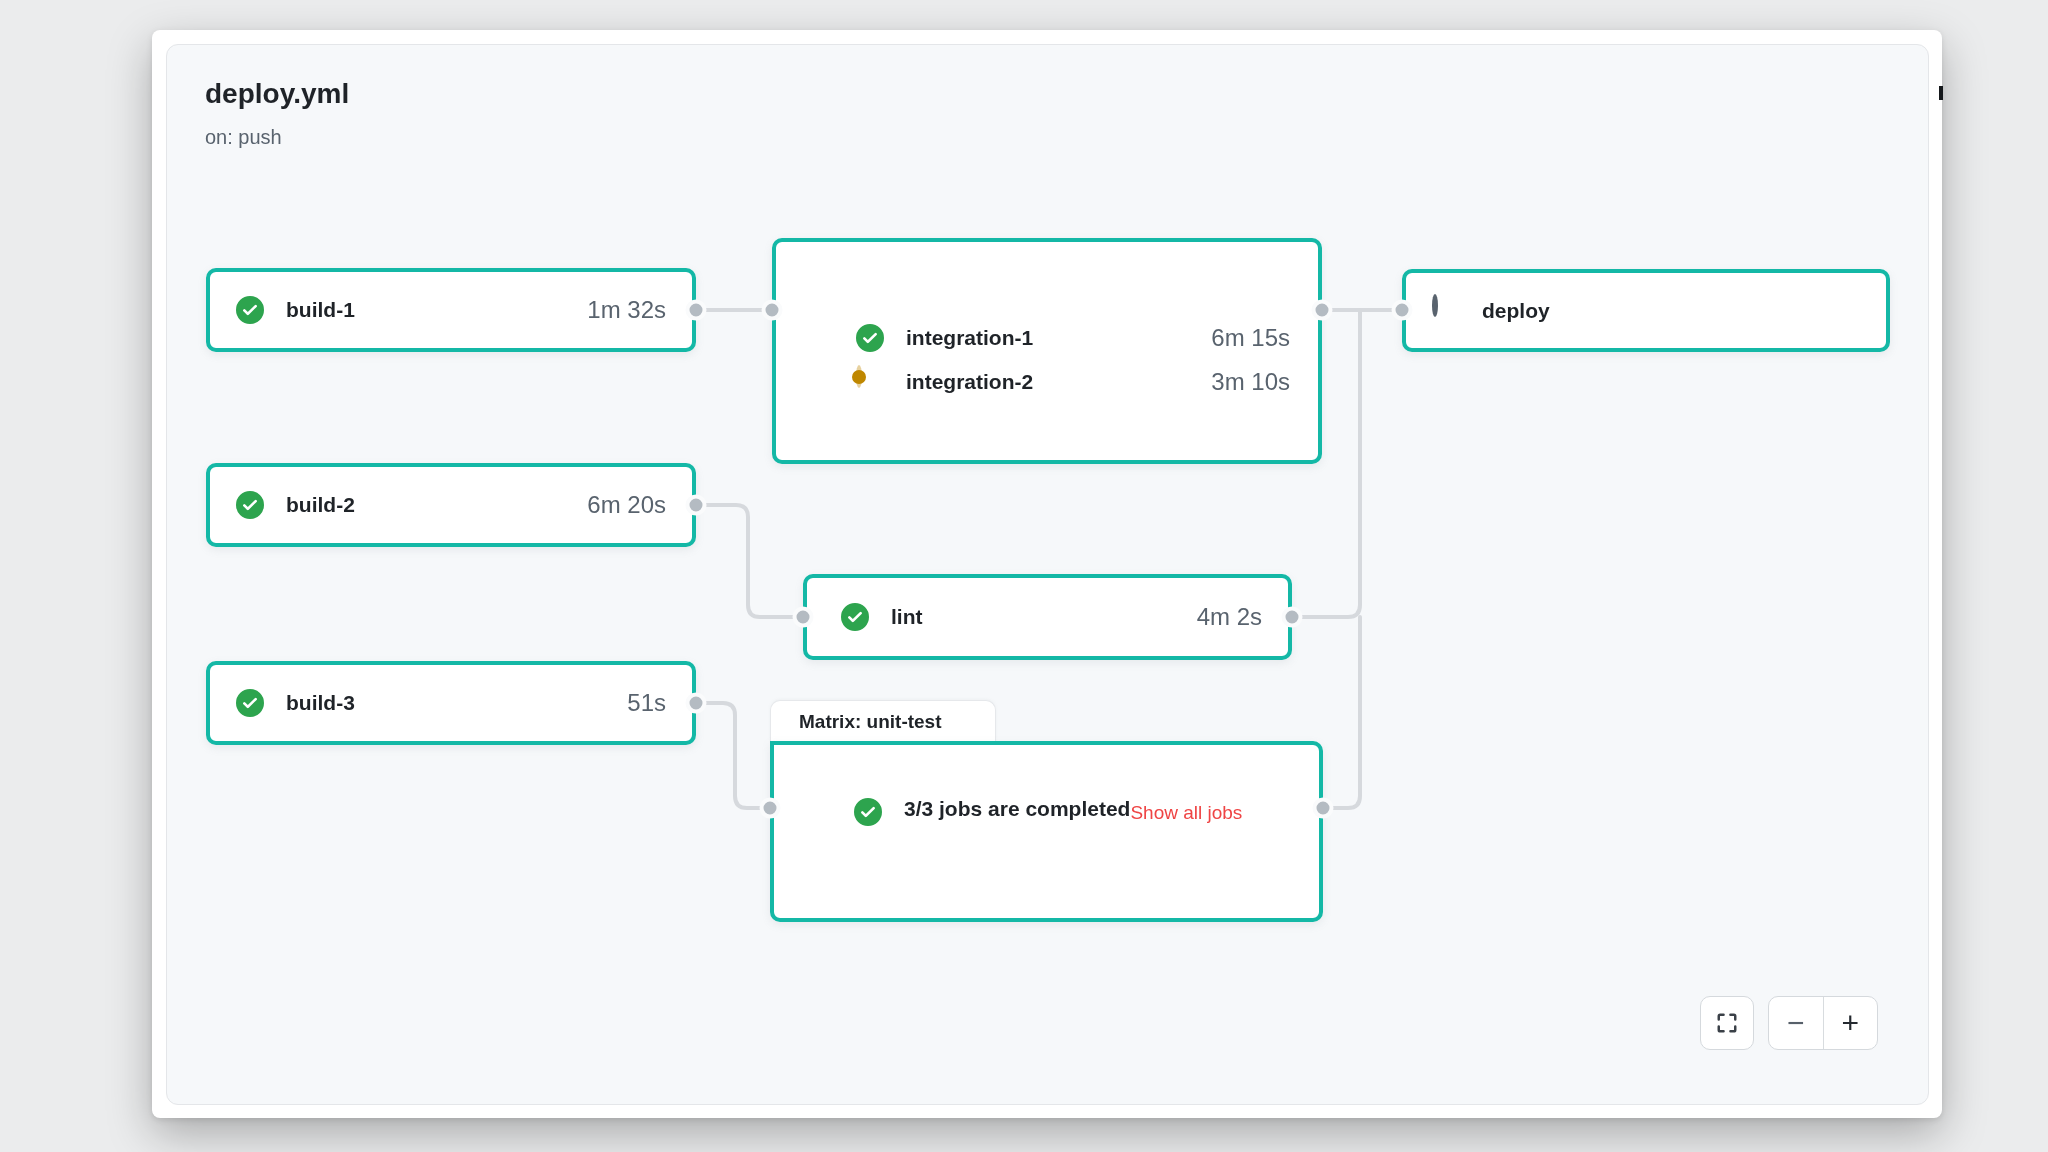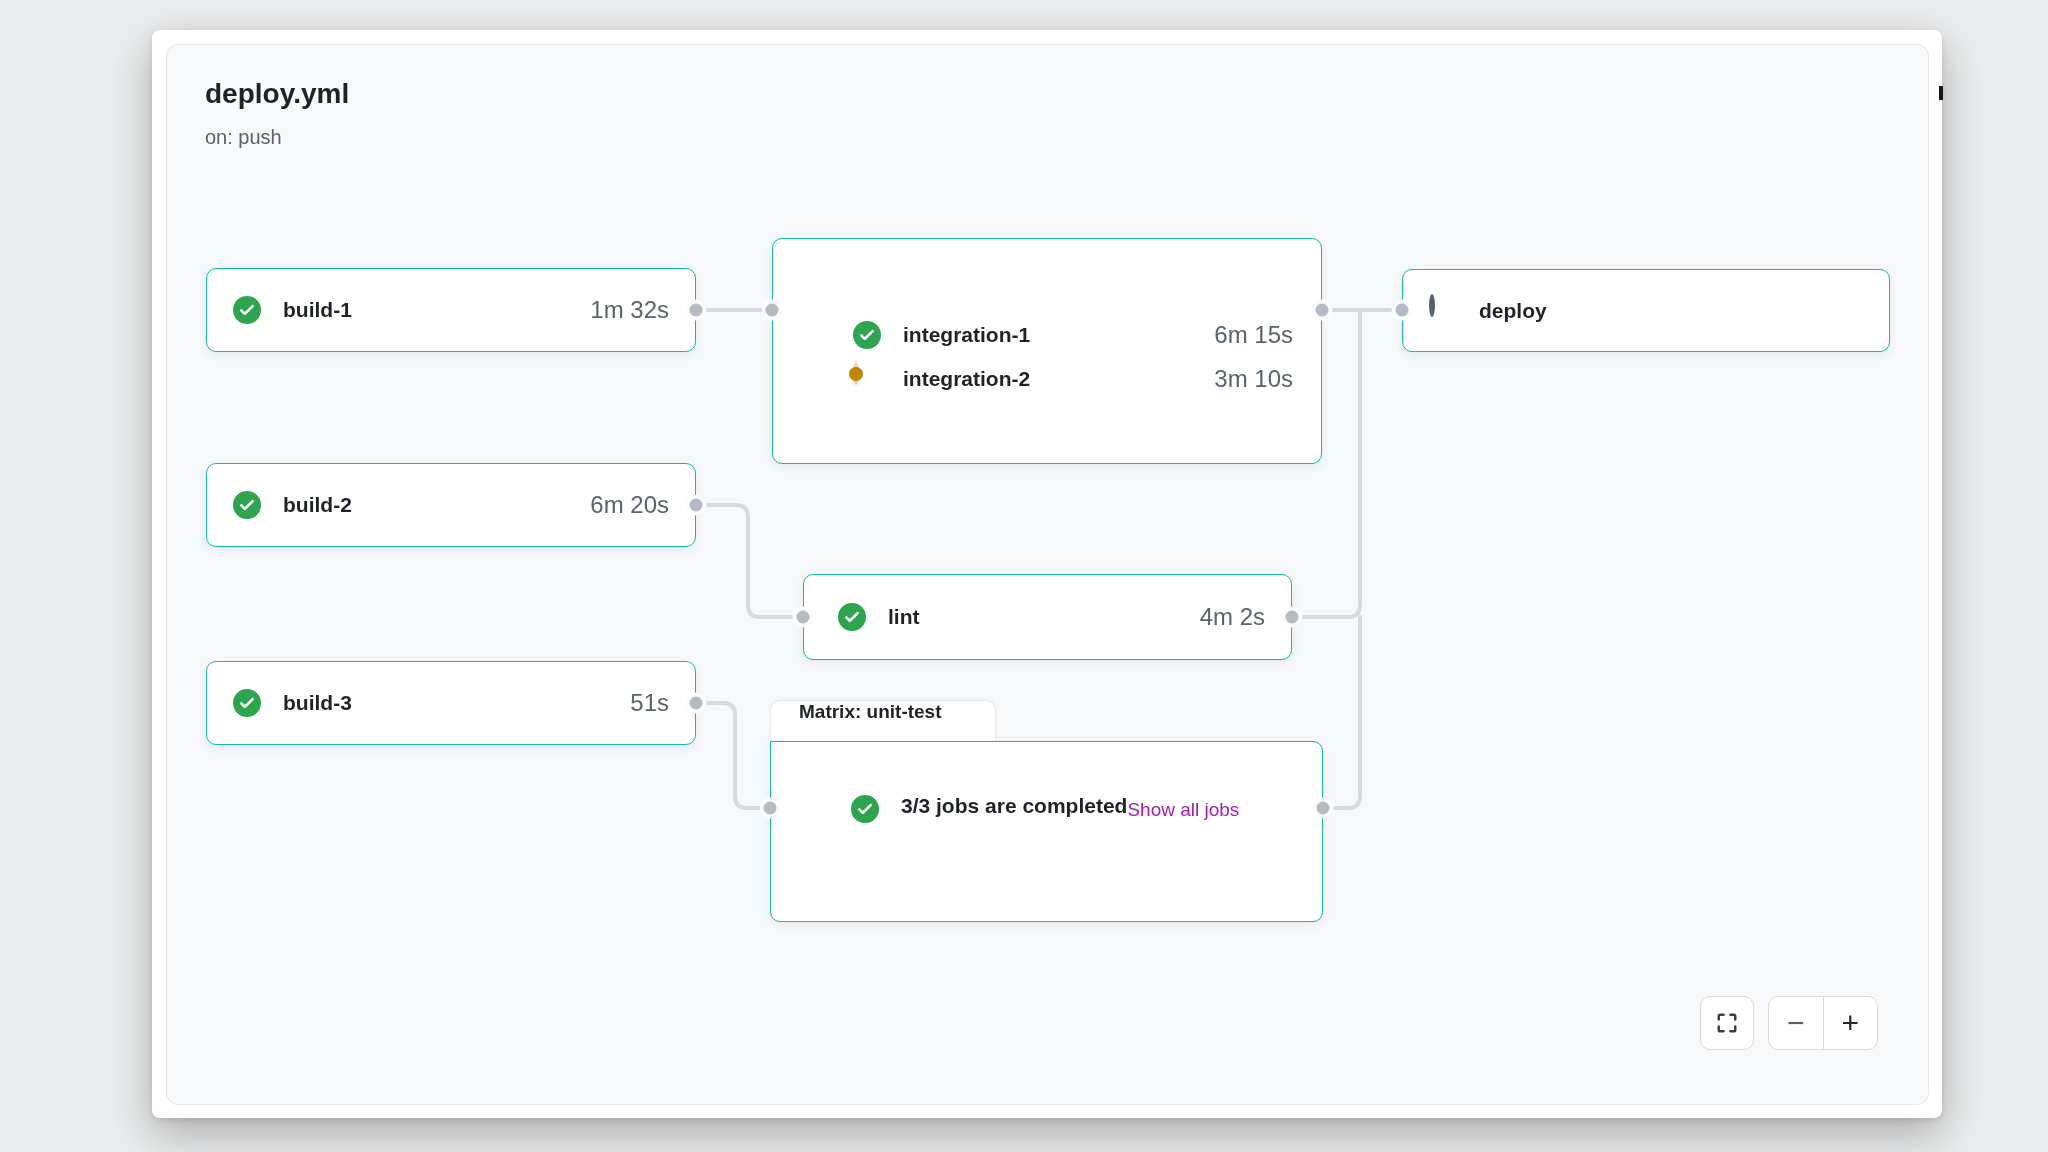--- a/index.html
+++ b/index.html
@@ -5,42 +5,42 @@
   html,body{margin:0;padding:0;background:#ebeced;font-family:"Liberation Sans",sans-serif;}
   .stage{position:relative;width:2048px;height:1152px;overflow:hidden;background:#ebeced;}
   .card{position:absolute;left:152px;top:30px;width:1790px;height:1088px;background:#ffffff;
         border-radius:8px;box-shadow:0 16px 45px rgba(0,0,0,.28),0 2px 6px rgba(0,0,0,.10);}
   .panel{position:absolute;left:166px;top:44px;width:1761px;height:1059px;background:#f6f8fa;
          border:1px solid #e4e6e9;border-radius:12px;}
   .wf-title{position:absolute;left:205px;top:78px;font-size:28px;font-weight:700;color:#1f2328;}
   .wf-trigger{position:absolute;left:205px;top:126px;font-size:20px;color:#59636e;}
   .edges{position:absolute;left:0;top:0;width:2048px;height:1152px;pointer-events:none;}
   .edges path{fill:none;stroke:#d6d9dd;stroke-width:4;stroke-linecap:round;}
-  .node{position:absolute;background:#fff;border:1px solid #14b8a6;border-radius:10px;
+  .node{position:absolute;background:#fff;border:4px solid #14b8a6;border-radius:10px;
         box-shadow:0 3px 8px rgba(140,149,159,.14);display:flex;align-items:center;box-sizing:border-box;}
   .job{padding:0 26px;}
   .group{display:block;}
   .label{font-size:21px;font-weight:700;color:#1f2328;margin-left:22px;white-space:nowrap;}
   .duration{margin-left:auto;font-size:24px;color:#59636e;white-space:nowrap;}
   .row{position:absolute;left:0;right:0;display:flex;align-items:center;padding:0 28px 0 80px;}
   .icon{width:28px;height:28px;flex:0 0 28px;display:inline-block;position:relative;}
   .icon svg{display:block;width:28px;height:28px;}
   .progress-ring{width:28px;height:28px;border-radius:50%;border:3px solid rgba(191,135,0,.38);
                  box-sizing:border-box;position:relative;}
   .progress-ring::after{content:"";position:absolute;left:50%;top:50%;width:14px;height:14px;margin:-7px 0 0 -7px;
                  border-radius:50%;background:#bf8700;}
   .queued-ring{width:28px;height:28px;border-radius:50%;border:3px solid #59636e;box-sizing:border-box;background:#fff;}
   .port{position:absolute;width:13px;height:13px;border-radius:50%;background:#b4bbc2;
         border:4px solid #fafbfc;transform:translate(-50%,-50%);}
   .tab{position:absolute;background:#fff;border:1px solid #e6e8eb;border-bottom:none;border-radius:10px 10px 0 0;
-       box-shadow:0 -1px 3px rgba(140,149,159,.08);display:flex;align-items:flex-start;padding:0 28px;box-sizing:border-box;}
+       box-shadow:0 -1px 3px rgba(140,149,159,.08);display:flex;align-items:center;padding:0 28px;box-sizing:border-box;}
   .tab span{font-size:19px;font-weight:700;color:#1f2328;}
   .matrix-text{margin-left:22px;display:flex;}
   .matrix-summary{font-size:21px;font-weight:700;color:#1f2328;line-height:1.25;}
-  .matrix-link{font-size:19px;color:#a21caf;margin-top:6px;cursor:pointer;}
+  .matrix-link{font-size:19px;color:#ef4444;margin-top:6px;cursor:pointer;}
   .ctl{position:absolute;background:#fff;border:1px solid #d5d9dd;border-radius:10px;box-sizing:border-box;
        display:flex;align-items:center;justify-content:center;cursor:pointer;padding:0;}
   .fullscreen{left:1700px;top:996px;width:54px;height:54px;}
   .zoom-pill{position:absolute;left:1768px;top:996px;width:110px;height:54px;background:#fff;
        border:1px solid #d5d9dd;border-radius:10px;box-sizing:border-box;display:flex;}
   .zoom-pill button{flex:1;background:none;border:none;font-family:"Liberation Sans",sans-serif;
        font-size:30px;color:#24292f;cursor:pointer;display:flex;align-items:center;justify-content:center;padding:0;}
   .zoom-pill .sep{width:1px;background:#d8dcdf;margin:0;}
   .zoom-pill .minus{color:#57606a;}
   .tick{position:absolute;left:1939px;top:86px;width:4px;height:14px;background:#15181b;}

